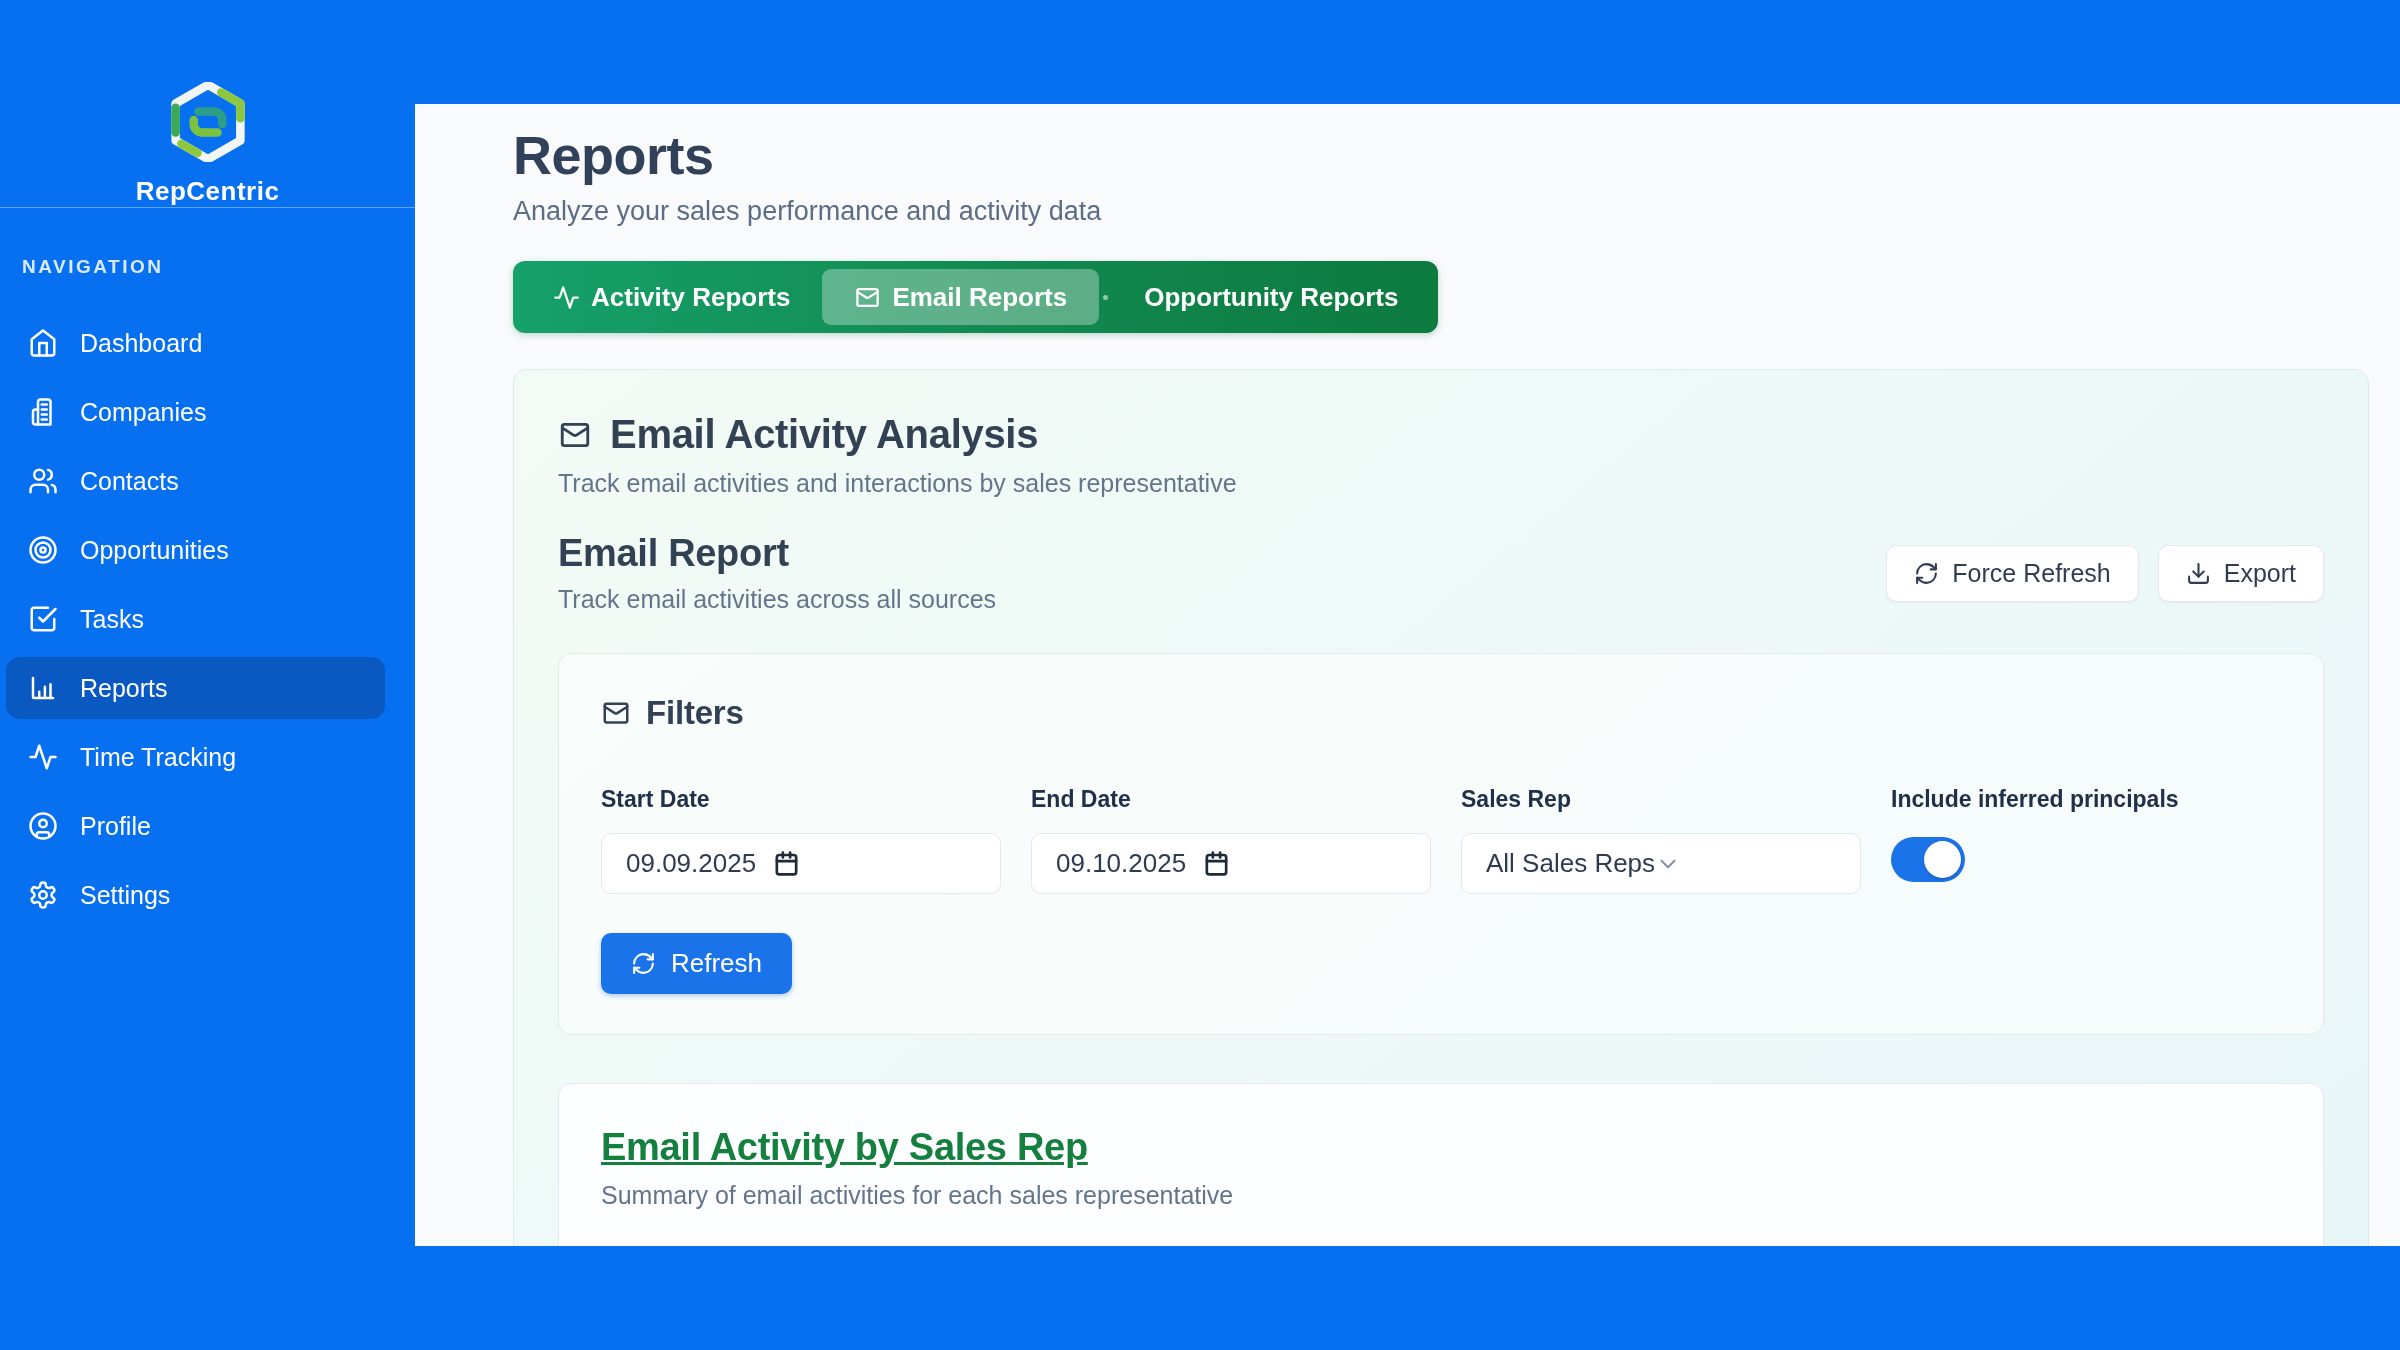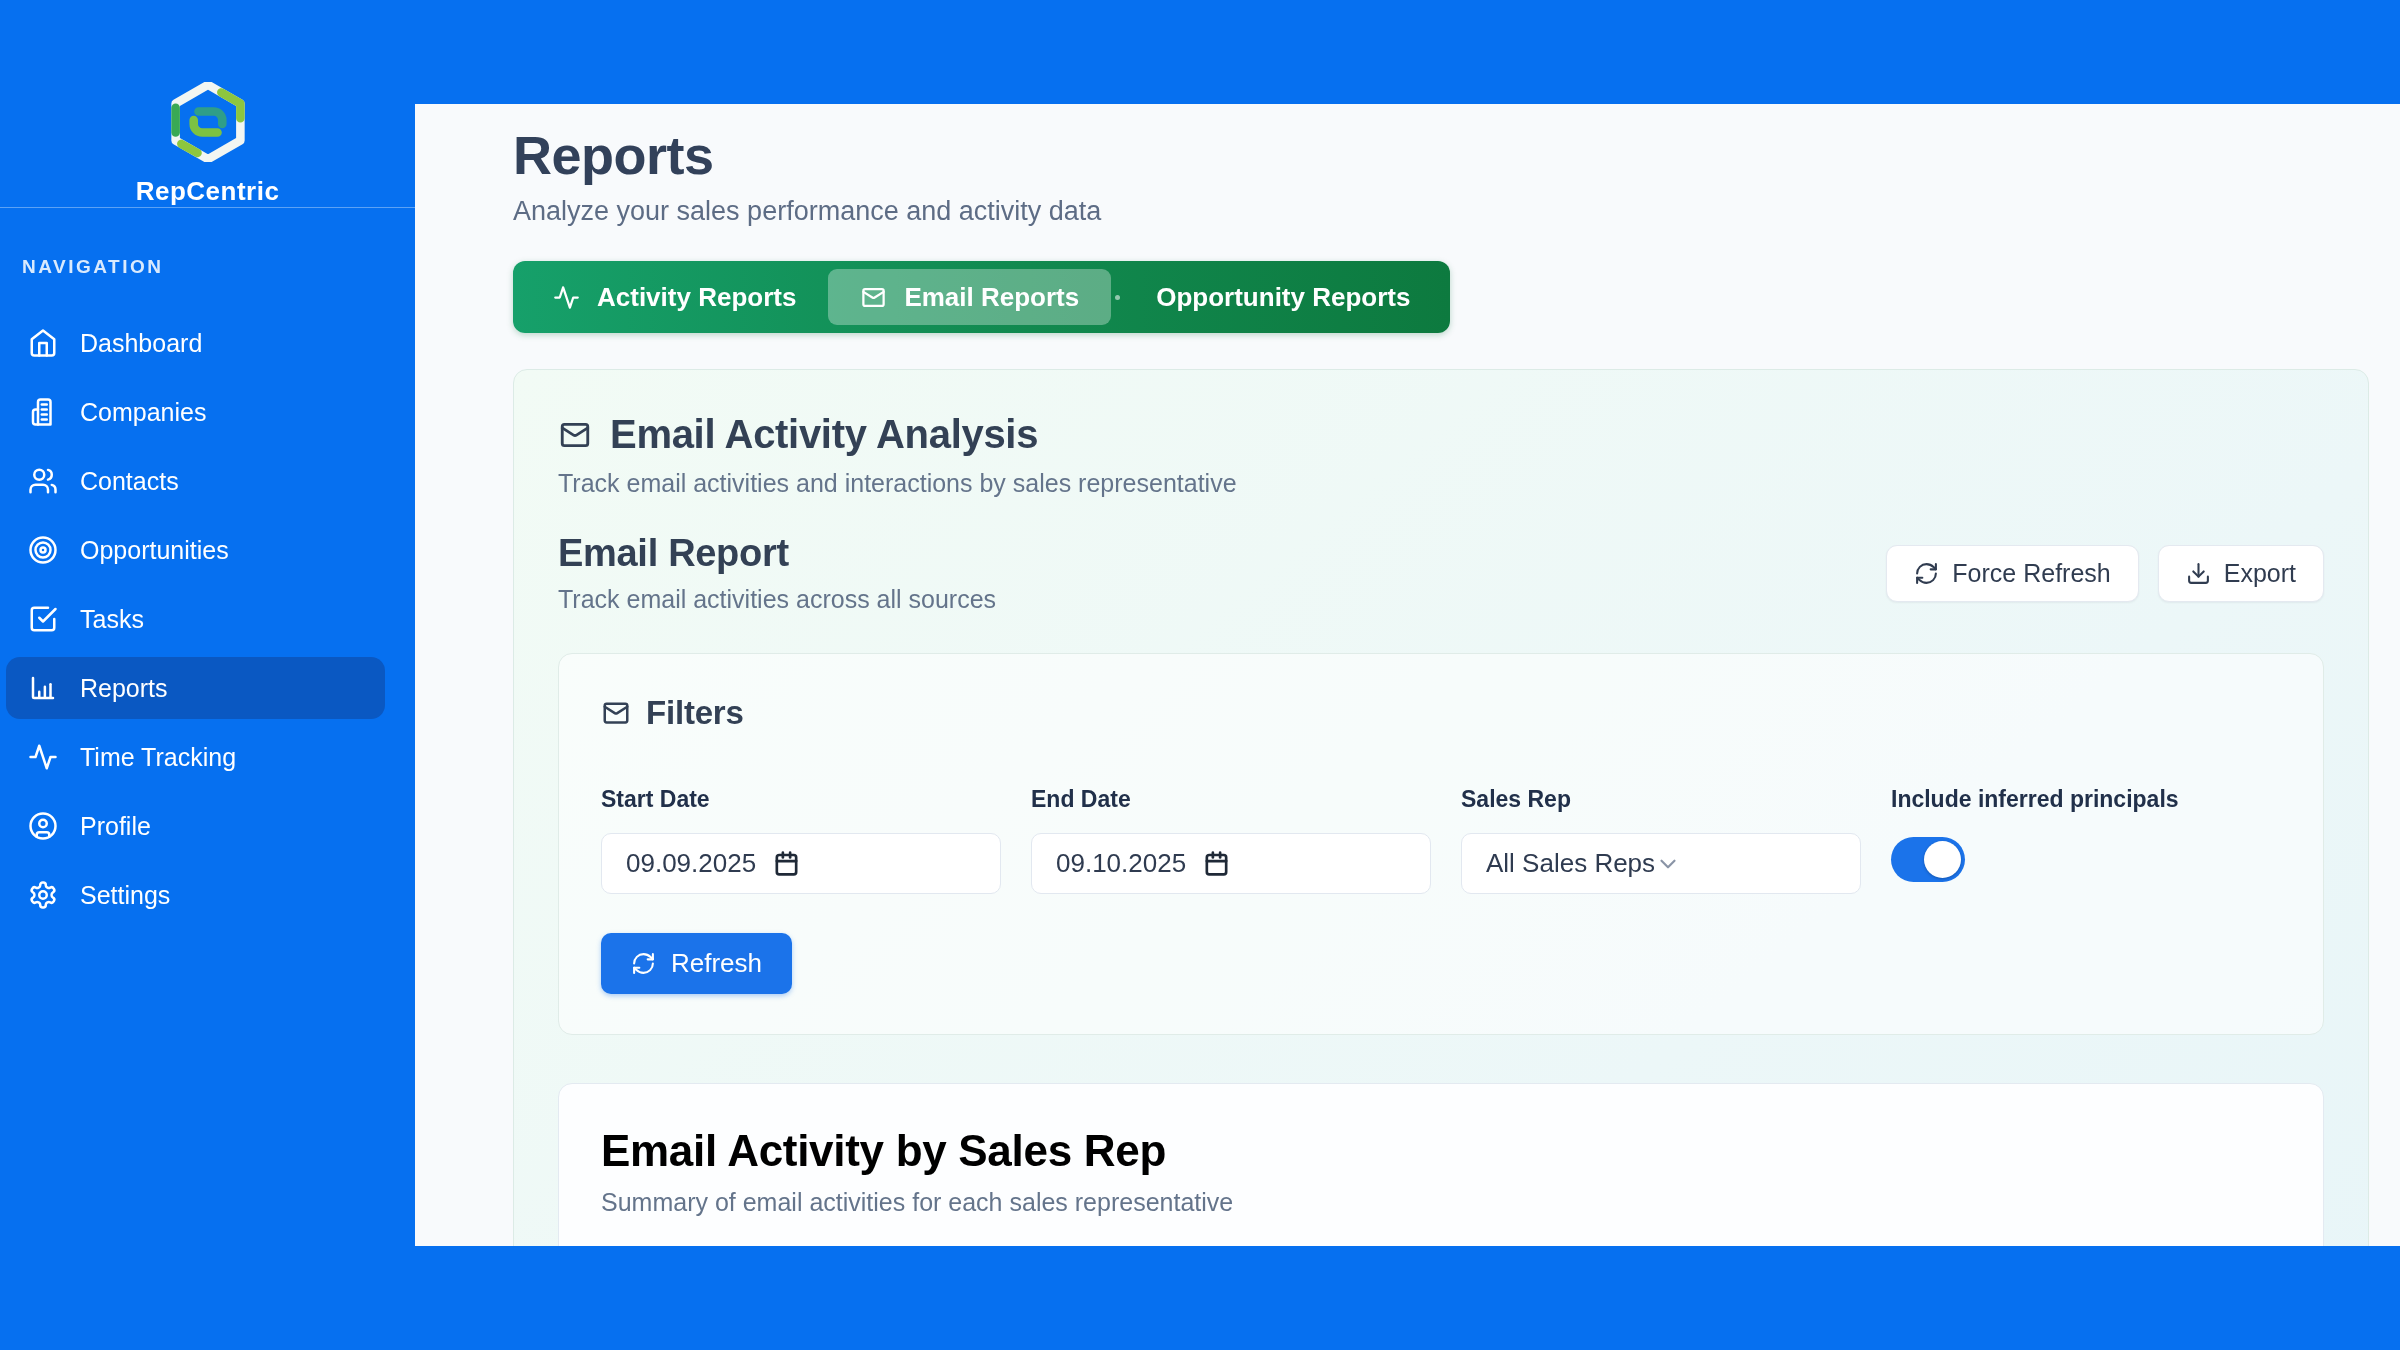--- a/index.html
+++ b/index.html
@@ -25,21 +25,21 @@
   .nav-item span.lbl{font-size:25px;font-weight:500;}
   
   .main{position:absolute;left:415px;top:104px;right:0;bottom:104px;background:#f8fafc;overflow:hidden;}
   .content{padding:20px 31px 0 98px;}
   h1.page-title{margin:0;font-size:54px;font-weight:800;color:#32415a;letter-spacing:-0.5px;}
   .page-subtitle{margin-top:10px;font-size:27px;color:#5d6c85;}
   
   .tabbar{margin-top:34px;display:inline-flex;align-items:center;height:72px;border-radius:12px;
     background:linear-gradient(90deg,#16a06a 0%,#11894f 55%,#0d7a3f 100%);
     padding:0 8px;box-shadow:0 2px 6px rgba(13,110,60,.25);}
-  .tab{display:flex;align-items:center;gap:17px;padding:0 32px;height:56px;border-radius:9px;
+  .tab{display:flex;align-items:center;gap:11px;padding:0 32px;height:56px;border-radius:9px;
     color:#fff;font-size:26px;font-weight:600;cursor:pointer;background:transparent;border:none;}
   .tab.active{background:rgba(255,255,255,0.32);}
   .tab .ti{width:27px;height:27px;}
   .tab-dot{width:5px;height:5px;border-radius:50%;background:rgba(255,255,255,0.55);margin:0 4px;}
   
   .analysis-card{margin-top:36px;border:1.5px solid #dcebe6;border-radius:14px;
     background:linear-gradient(140deg,#f2fbf5 0%,#ecf7f8 60%,#e7f5f8 100%);
     padding:42px 44px;height:1200px;box-sizing:border-box;}
   .card-h2{display:flex;align-items:center;gap:18px;color:#334155;}
   .card-h2 .hi{width:34px;height:34px;}
@@ -69,21 +69,21 @@
   .toggle{margin-top:24px;width:74px;height:45px;border-radius:23px;background:#1b73ea;position:relative;cursor:pointer;border:none;}
   .toggle .knob{position:absolute;top:4px;right:4px;width:37px;height:37px;border-radius:50%;background:#fff;
     box-shadow:0 1px 3px rgba(0,0,0,.25);}
   .btn-primary{margin-top:39px;display:flex;align-items:center;gap:15px;height:61px;padding:7px 30px;
     background:#1b73ea;color:#fff;border:none;border-radius:10px;font-size:26px;font-weight:500;
     cursor:pointer;box-shadow:0 2px 5px rgba(27,115,234,.35);font-family:inherit;}
   .btn-primary .bi{width:25px;height:25px;}
   
   .byrep-card{margin-top:48px;background:#fdfeff;border:1.5px solid #e3eaf1;border-radius:14px;
     padding:42px 42px;height:380px;box-sizing:border-box;}
-  .byrep-card .t{font-size:44px;font-weight:800;color:#000000;letter-spacing:-0.3px;}
+  .byrep-card .t{font-size:38px;font-weight:800;color:#15803d;letter-spacing:-0.3px;text-decoration:underline;}
   .byrep-card .s{margin-top:12px;font-size:25px;color:#64748b;}
 </style>
 </head>
 <body>
 
 <aside class="sidebar">
   <div class="logo-block">
     <svg width="112" height="122" viewBox="0 0 76 84">
       <g fill="none" stroke-linecap="round" stroke-linejoin="round">
         <path d="M38 3 L72 22.5 V61.5 L38 81 L4 61.5 V22.5 Z" stroke="#f2f6f2" stroke-width="9"></path>

